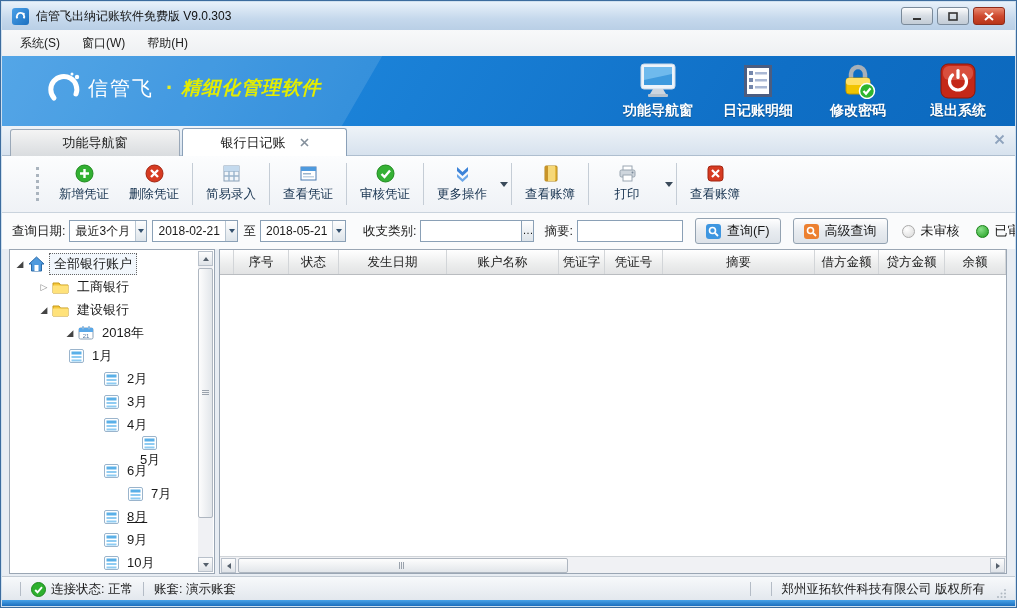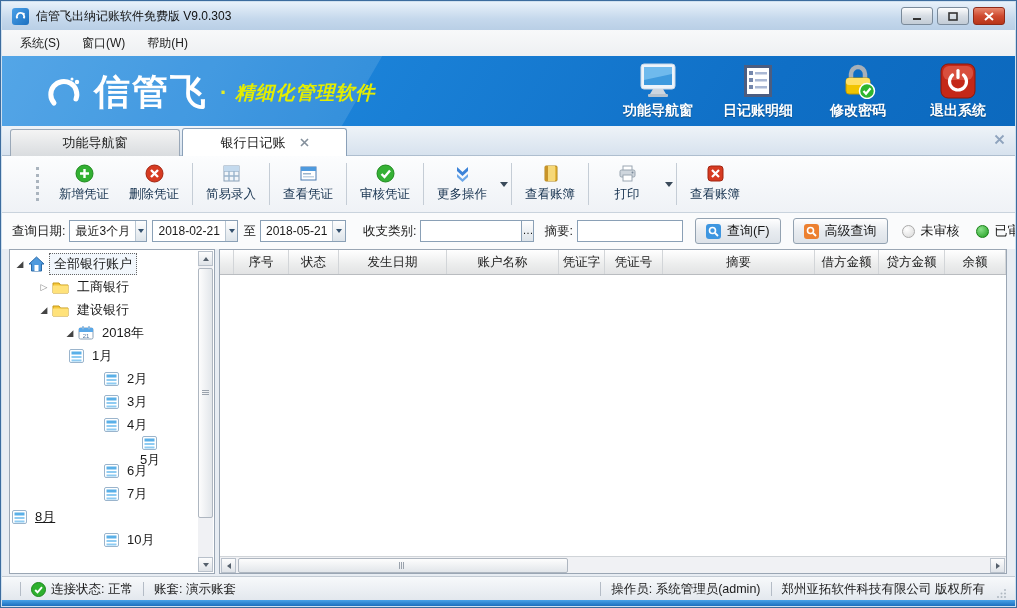--- a/index.html
+++ b/index.html
@@ -20,21 +20,21 @@
   
   .menubar { position:absolute; left:1px; right:1px; top:29px; height:26px;
     background:linear-gradient(#f8f9fa,#eef0f2); display:flex; align-items:center; padding-left:8px; gap:2px; }
   .menu-item { padding:3px 10px; }
   
   .banner { position:absolute; left:1px; right:1px; top:55px; height:70px; overflow:hidden;
     background:linear-gradient(120deg,#3d9ae4 0%,#1b82d8 35%,#0f6fc6 75%,#0c69be 100%); }
   .banner::before { content:""; position:absolute; left:-60px; top:-40px; width:420px; height:150px;
     background:rgba(255,255,255,.12); transform:skewX(-30deg); }
   .brand { position:absolute; left:42px; top:12px; display:flex; align-items:center; }
-  .brand-name { color:#fff; font-size:36px; font-weight:bold; letter-spacing:2px; margin-left:10px; }
+  .brand-name { color:#fff; font-size:20px; font-weight:normal; letter-spacing:2px; margin-left:4px; }
   .brand-dot { color:#e6ee26; font-size:22px; font-weight:bold; margin:0 8px 0 12px; }
   .brand-slogan { color:#e4ed00; font-size:19px; font-weight:bold; font-style:italic; letter-spacing:1px; }
   .banner-btns { position:absolute; right:14px; top:6px; display:flex; gap:14px; }
   .bbtn { width:86px; height:60px; display:flex; flex-direction:column; align-items:center; justify-content:flex-start; cursor:pointer; }
   .bbtn .bico { height:38px; display:flex; align-items:center; }
   .bbtn .blabel { color:#fff; font-weight:bold; font-size:14px; margin-top:2px; text-shadow:0 1px 1px rgba(0,0,0,.35); white-space:nowrap; }
   
   .tabstrip { position:absolute; left:1px; right:1px; top:125px; height:30px;
     background:linear-gradient(#eef3f8,#d7e2ee); border-bottom:1px solid #aebecf; }
   .tab { position:absolute; top:3px; height:27px; display:flex; align-items:center; justify-content:center;
@@ -520,41 +520,52 @@
           <span class="tico">
               <svg width="15" height="14">
                 <rect x=".5" y=".5" width="14" height="13" rx="1.5" fill="#fff" stroke="#9ab4cc"></rect>
                 <rect x="2.5" y="2.5" width="10" height="3" fill="#5ab0e8"></rect>
                 <rect x="2.5" y="7" width="10" height="2" fill="#8ecbf2"></rect>
                 <rect x="2.5" y="10.5" width="10" height="2" fill="#8ecbf2"></rect>
               </svg>
             </span>
           <span class="tlab">6月</span>
         </div>
+        <div class="trow" style="padding-left:116px;">
+          <span class="tico">
+              <svg width="15" height="14">
+                <rect x=".5" y=".5" width="14" height="13" rx="1.5" fill="#fff" stroke="#9ab4cc"></rect>
+                <rect x="2.5" y="2.5" width="10" height="3" fill="#5ab0e8"></rect>
+                <rect x="2.5" y="7" width="10" height="2" fill="#8ecbf2"></rect>
+                <rect x="2.5" y="10.5" width="10" height="2" fill="#8ecbf2"></rect>
+              </svg>
+            </span>
+          <span class="tlab">7月</span>
+        </div>
+        <div class="trow" style="padding-left:92px;text-decoration:underline;">
+          <span class="tico">
+              <svg width="15" height="14">
+                <rect x=".5" y=".5" width="14" height="13" rx="1.5" fill="#fff" stroke="#9ab4cc"></rect>
+                <rect x="2.5" y="2.5" width="10" height="3" fill="#5ab0e8"></rect>
+                <rect x="2.5" y="7" width="10" height="2" fill="#8ecbf2"></rect>
+                <rect x="2.5" y="10.5" width="10" height="2" fill="#8ecbf2"></rect>
+              </svg>
+            </span>
+          <span class="tlab">8月</span>
+        </div>
         <div class="trow" style="padding-left:92px;">
           <span class="tico">
               <svg width="15" height="14">
                 <rect x=".5" y=".5" width="14" height="13" rx="1.5" fill="#fff" stroke="#9ab4cc"></rect>
                 <rect x="2.5" y="2.5" width="10" height="3" fill="#5ab0e8"></rect>
                 <rect x="2.5" y="7" width="10" height="2" fill="#8ecbf2"></rect>
                 <rect x="2.5" y="10.5" width="10" height="2" fill="#8ecbf2"></rect>
               </svg>
             </span>
-          <span class="tlab">7月</span>
-        </div>
-        <div class="trow" style="text-decoration:underline;">
-          <span class="tico">
-              <svg width="15" height="14">
-                <rect x=".5" y=".5" width="14" height="13" rx="1.5" fill="#fff" stroke="#9ab4cc"></rect>
-                <rect x="2.5" y="2.5" width="10" height="3" fill="#5ab0e8"></rect>
-                <rect x="2.5" y="7" width="10" height="2" fill="#8ecbf2"></rect>
-                <rect x="2.5" y="10.5" width="10" height="2" fill="#8ecbf2"></rect>
-              </svg>
-            </span>
-          <span class="tlab">8月</span>
+          <span class="tlab">9月</span>
         </div>
         <div class="trow" style="padding-left:92px;">
           <span class="tico">
               <svg width="15" height="14">
                 <rect x=".5" y=".5" width="14" height="13" rx="1.5" fill="#fff" stroke="#9ab4cc"></rect>
                 <rect x="2.5" y="2.5" width="10" height="3" fill="#5ab0e8"></rect>
                 <rect x="2.5" y="7" width="10" height="2" fill="#8ecbf2"></rect>
                 <rect x="2.5" y="10.5" width="10" height="2" fill="#8ecbf2"></rect>
               </svg>
             </span>
@@ -621,23 +632,20 @@
           </svg>
         </span>
       <span>连接状态: 正常</span>
     </span>
     <span class="ssep"></span>
     <span class="sseg">
       <span>账套: 演示账套</span>
     </span>
     <span class="spacer"></span>
     <span class="ssep"></span>
-    <span class="sseg">
-      <span>操作员: 系统管理员(admin)</span>
-    </span>
     <span class="ssep"></span>
     <span class="sseg">
       <span>郑州亚拓软件科技有限公司 版权所有</span>
     </span>
     <span class="resize-grip">
       <svg width="10" height="10">
           <circle cx="8" cy="2" r="1" fill="#8a96a2"></circle>
           <circle cx="8" cy="5.5" r="1" fill="#8a96a2"></circle>
           <circle cx="8" cy="9" r="1" fill="#8a96a2"></circle>
           <circle cx="4.5" cy="5.5" r="1" fill="#8a96a2"></circle>

